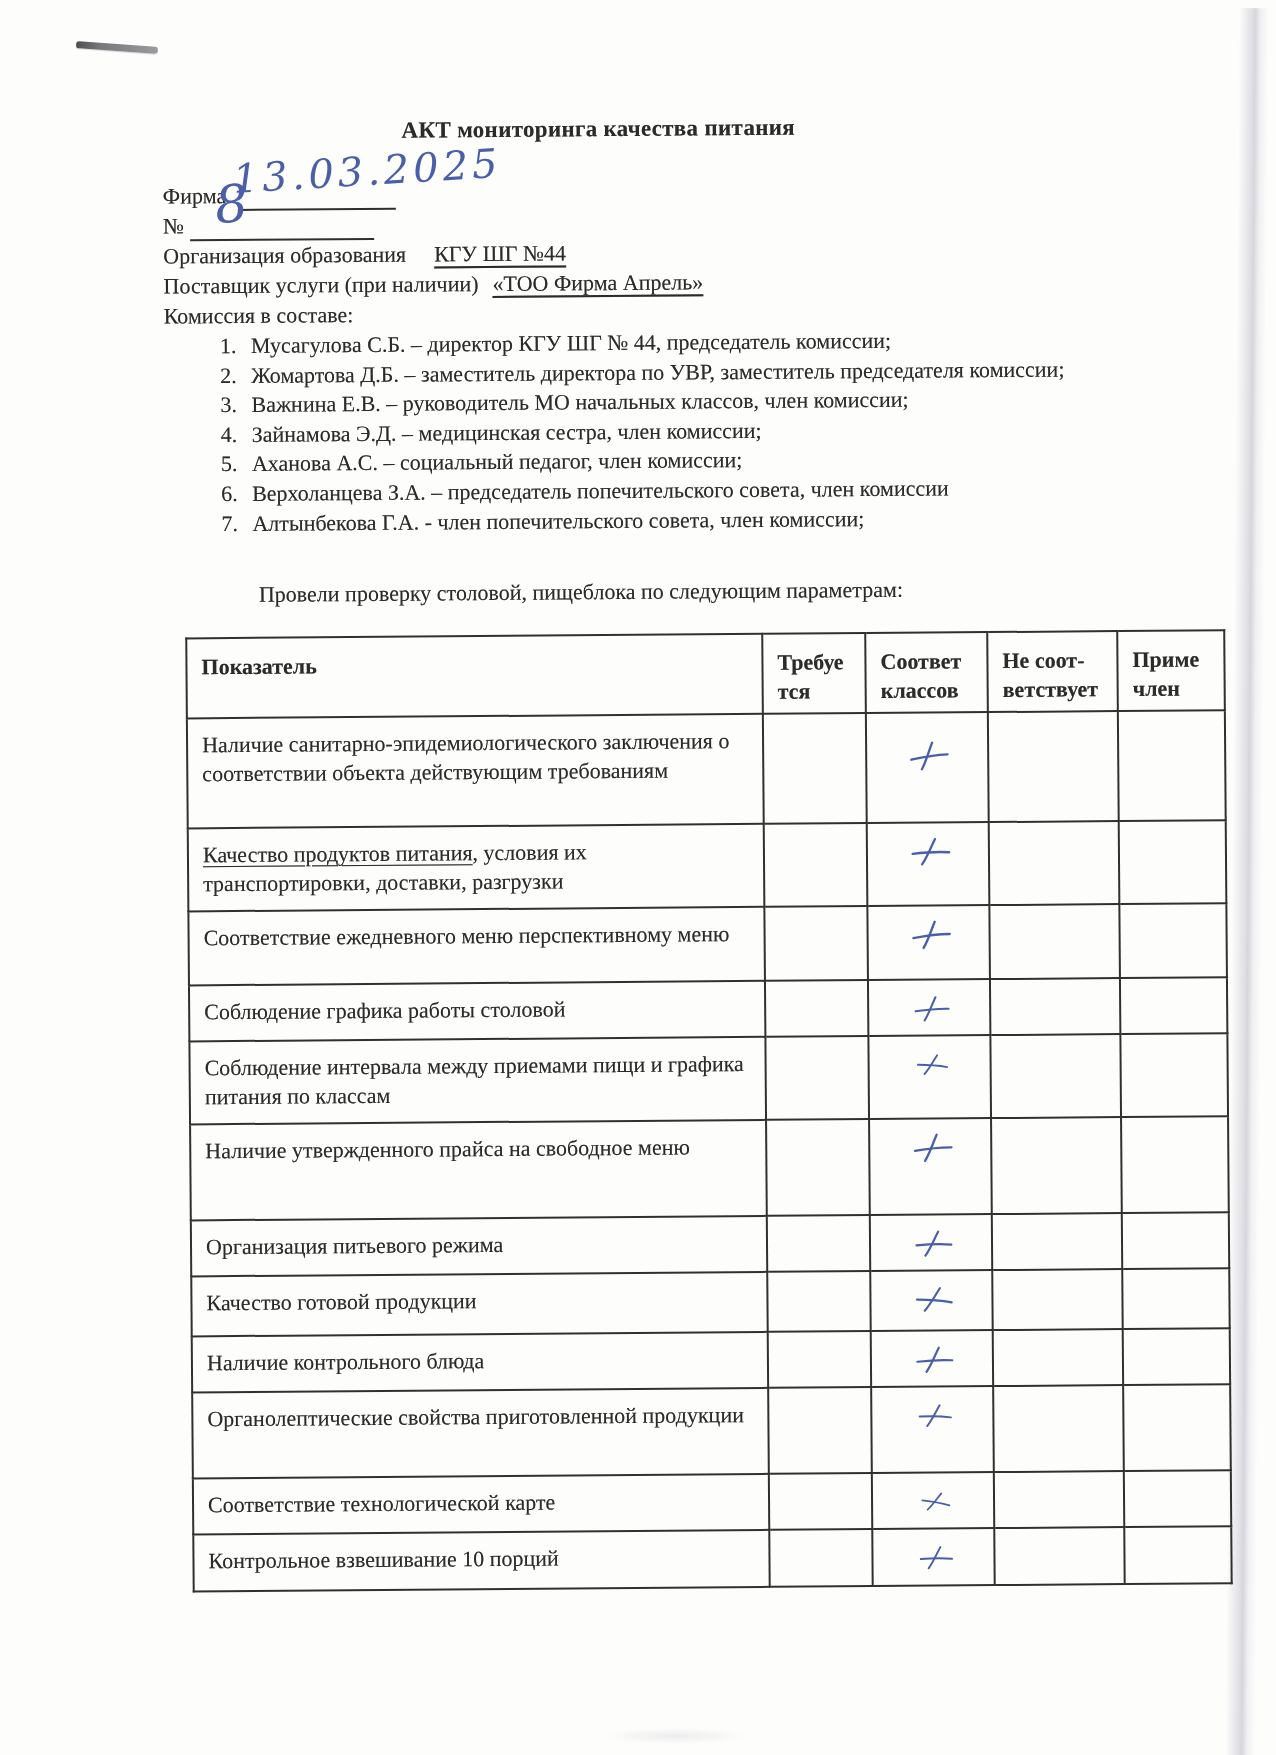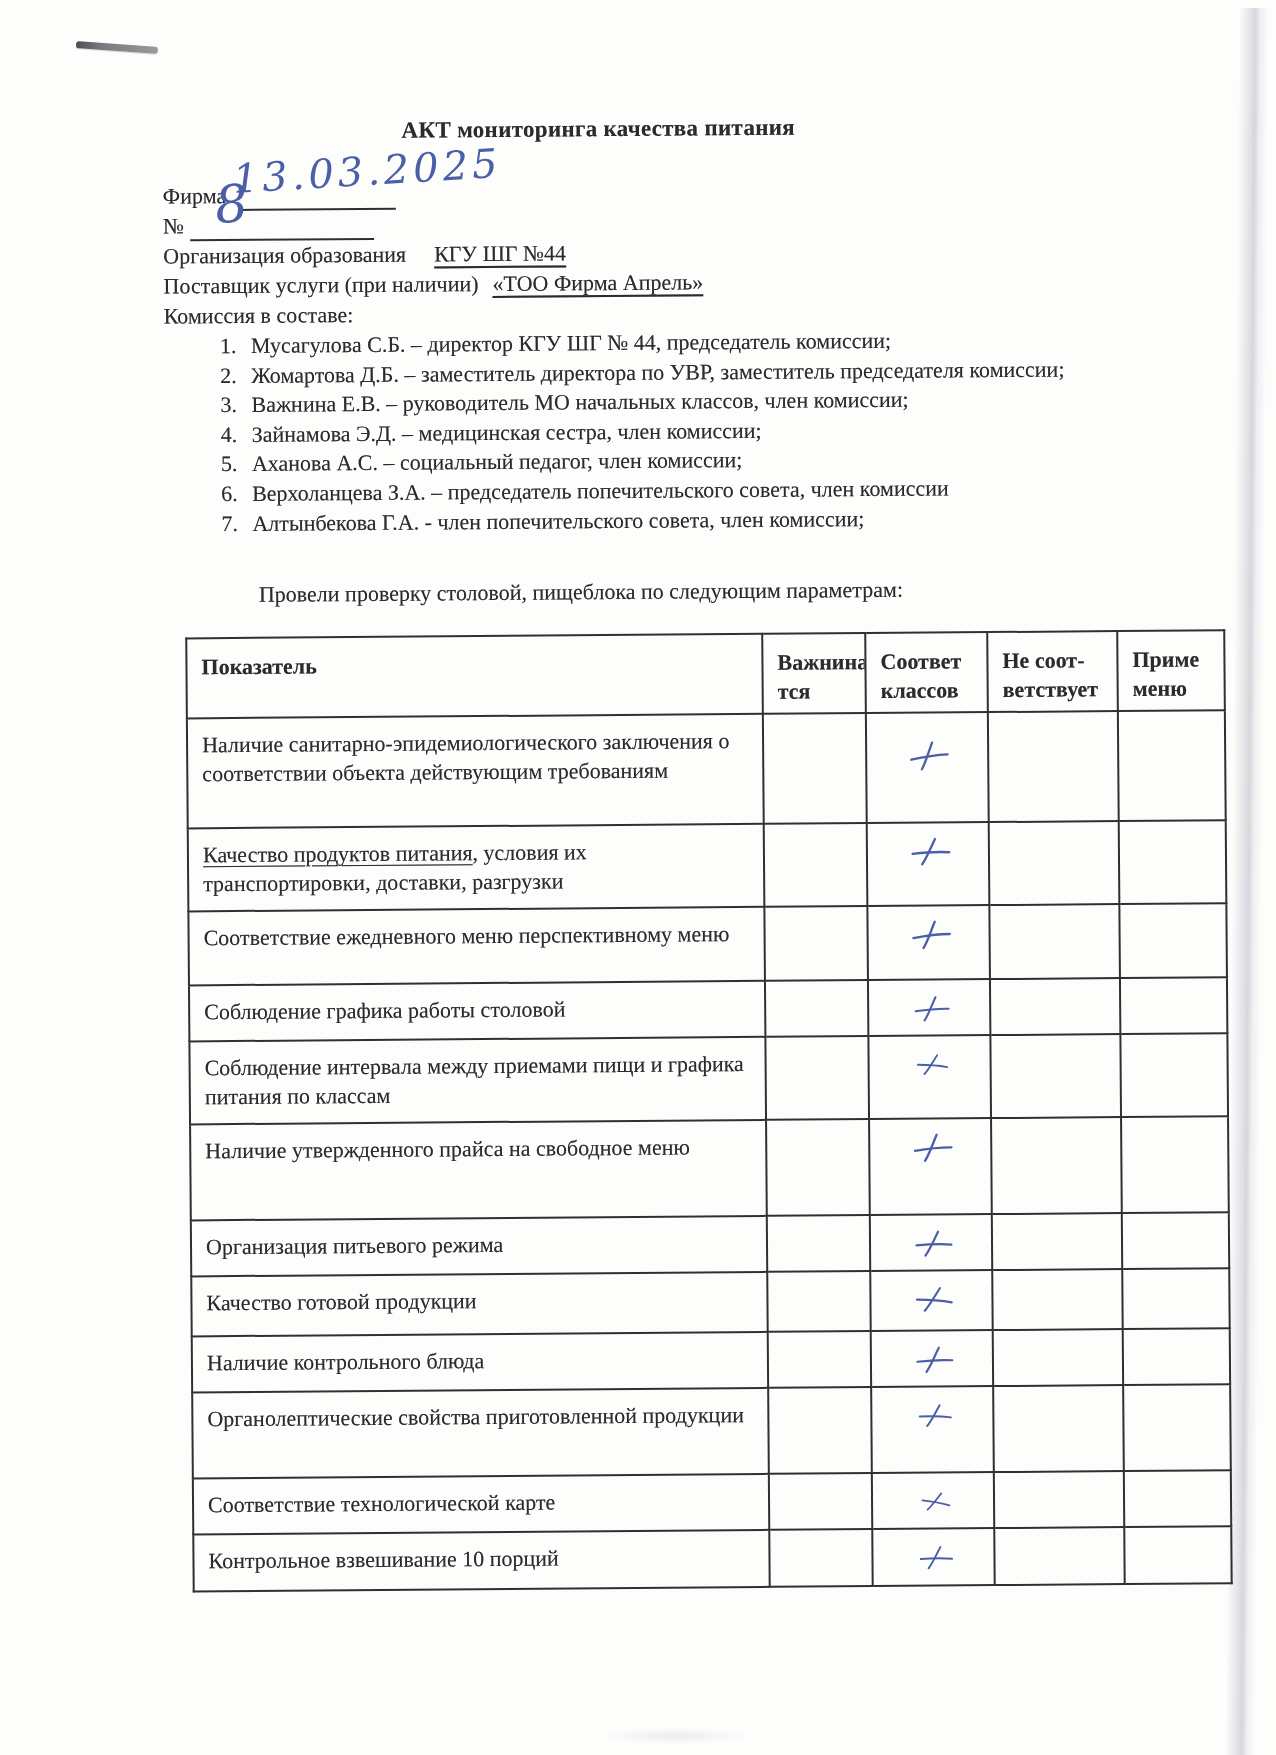--- a/index.html
+++ b/index.html
@@ -160,28 +160,28 @@
       <colgroup>
           <col class="c1">
           <col class="c2">
           <col class="c3">
           <col class="c4">
           <col class="c5">
         </colgroup>
       <thead>
         <tr style="height:80px">
           <th>Показатель</th>
-          <th>Важнина
+          <th>Требуе
 тся</th>
           <th>Соответ
 классов</th>
           <th>Не соот-
 ветствует</th>
           <th>Приме
-меню</th>
+член</th>
         </tr>
       </thead>
       <tbody>
         <tr style="height:110px">
           <td><span class="u"></span><span>Наличие санитарно-эпидемиологического заключения о соответствии объекта действующим требованиям</span></td>
           <td></td>
           <td class="mark-cell"><span class="mark"><svg width="48" height="36" viewBox="0 0 48 36">
                   <path d="M6 22 C 17 19, 31 16, 42 15" fill="none" stroke="currentColor" stroke-width="2.3" stroke-linecap="round"></path>
                   <path d="M26 4 C 23 13, 21 23, 17 31" fill="none" stroke="currentColor" stroke-width="2.3" stroke-linecap="round"></path>
                 </svg></span></td>

